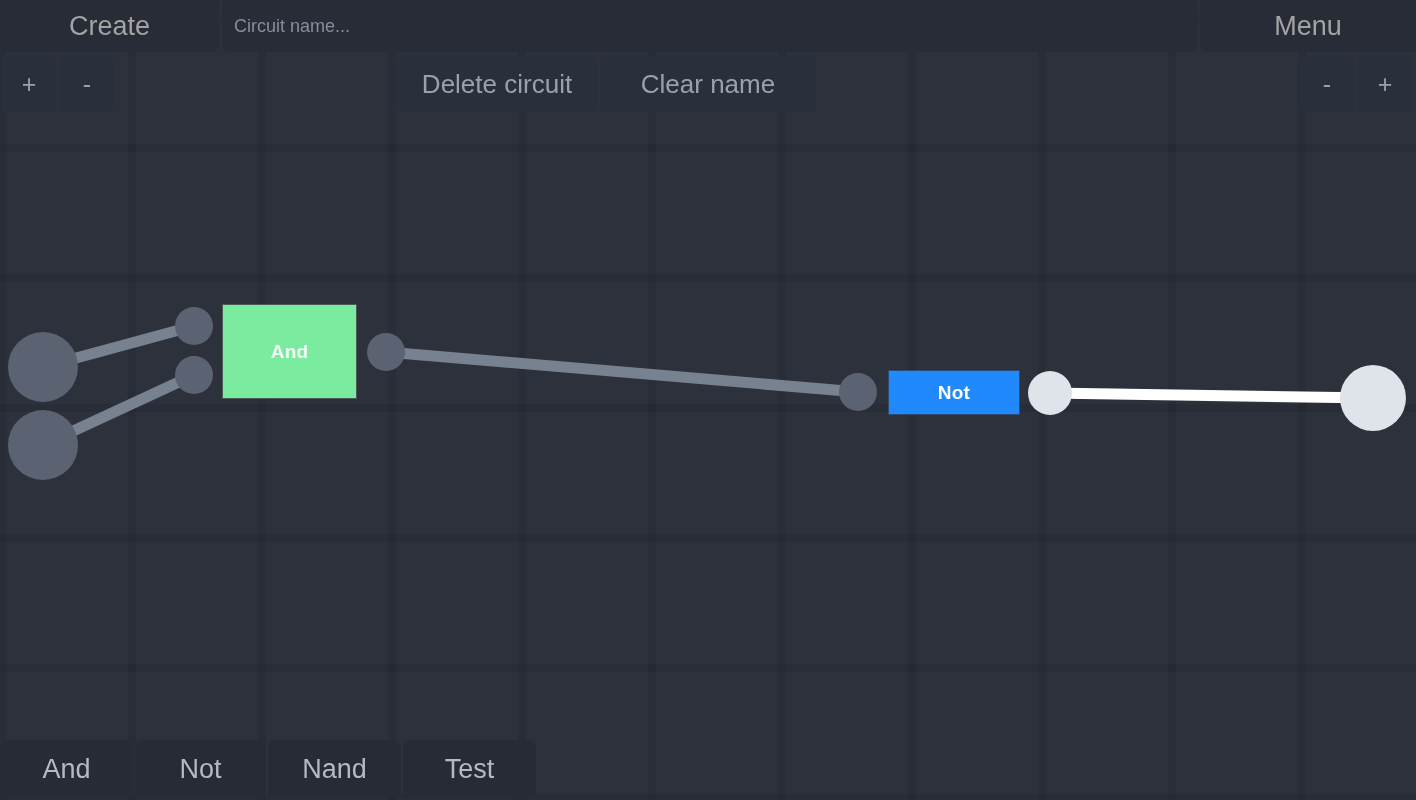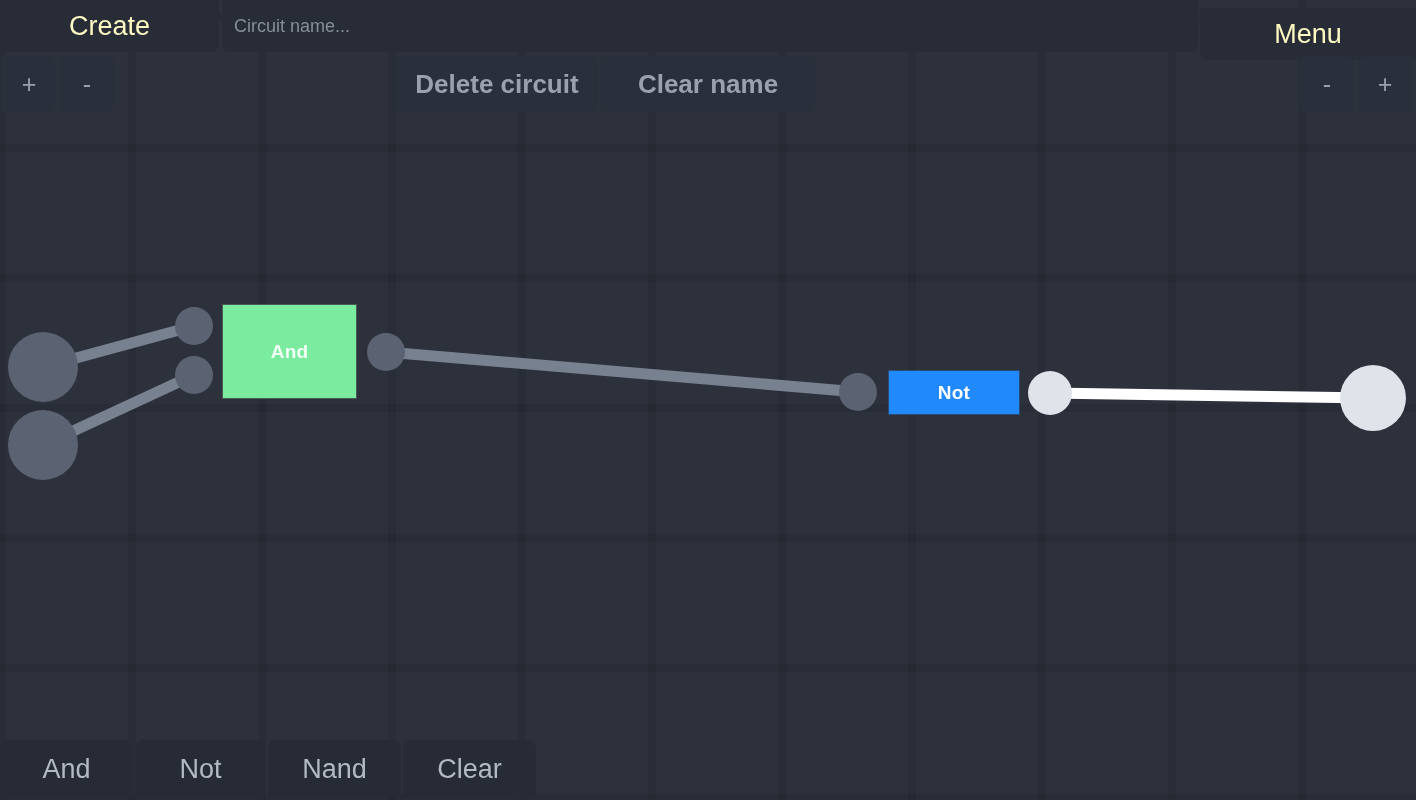--- a/index.html
+++ b/index.html
@@ -74,32 +74,32 @@
     left: 0; top: 0;
     width: 1416px;
     height: 56px;
   }
   .tb-btn {
     position: absolute;
     box-sizing: border-box;
     background: #272c36;
     border: none;
     border-radius: 7px;
-    color: #fef9c3;
+    color: #a3a3a3;
     font-family: "Liberation Sans", sans-serif;
     font-size: 27px;
     font-weight: 400;
     display: flex;
     align-items: center;
     justify-content: center;
     cursor: pointer;
     padding: 0;
   }
   #create-button   { left: 0px;    top: 0px; width: 219px; height: 52px; border-radius: 0 0 8px 0; }
-  #menu-button     { left: 1200px; top: 0px; width: 216px; height: 52px; border-radius: 0 0 0 8px; margin-top: 8px; }
+  #menu-button     { left: 1200px; top: 0px; width: 216px; height: 52px; border-radius: 0 0 0 8px; }
   #circuit-name-input {
     position: absolute;
     left: 222px; top: 0px;
     width: 976px; height: 52px;
     box-sizing: border-box;
     background: #272c36;
     border: none;
     border-radius: 0 0 8px 8px;
     color: #cdd2da;
     font-family: "Liberation Sans", sans-serif;
@@ -123,21 +123,20 @@
     border: none;
     border-radius: 8px;
     color: #9aa1ad;
     font-family: "Liberation Sans", sans-serif;
     font-size: 26px;
     display: flex;
     align-items: center;
     justify-content: center;
     cursor: pointer;
     padding: 0;
-    font-weight: bold;
   }
   .sq-btn {
     position: absolute;
     box-sizing: border-box;
     background: #2a303b;
     border: none;
     border-radius: 8px;
     color: #9aa1ad;
     font-family: "Liberation Sans", sans-serif;
     font-size: 25px;
@@ -232,16 +231,16 @@
     <button class="tool-btn" id="clear-board-button">Clear name</button>
 
     <button class="sq-btn" id="zoom-out-right">-</button>
     <button class="sq-btn" id="zoom-in-right">+</button>
   </div>
 
   <div id="palette">
       <button class="pal-btn" style="left: 0px; width: 133px;">And</button>
       <button class="pal-btn" style="left: 135px; width: 131px;">Not</button>
       <button class="pal-btn" style="left: 268px; width: 133px;">Nand</button>
-      <button class="pal-btn" style="left: 403px; width: 133px;">Clear</button>
+      <button class="pal-btn" style="left: 403px; width: 133px;">Test</button>
     </div>
 
 </div>
 
 </body></html>

